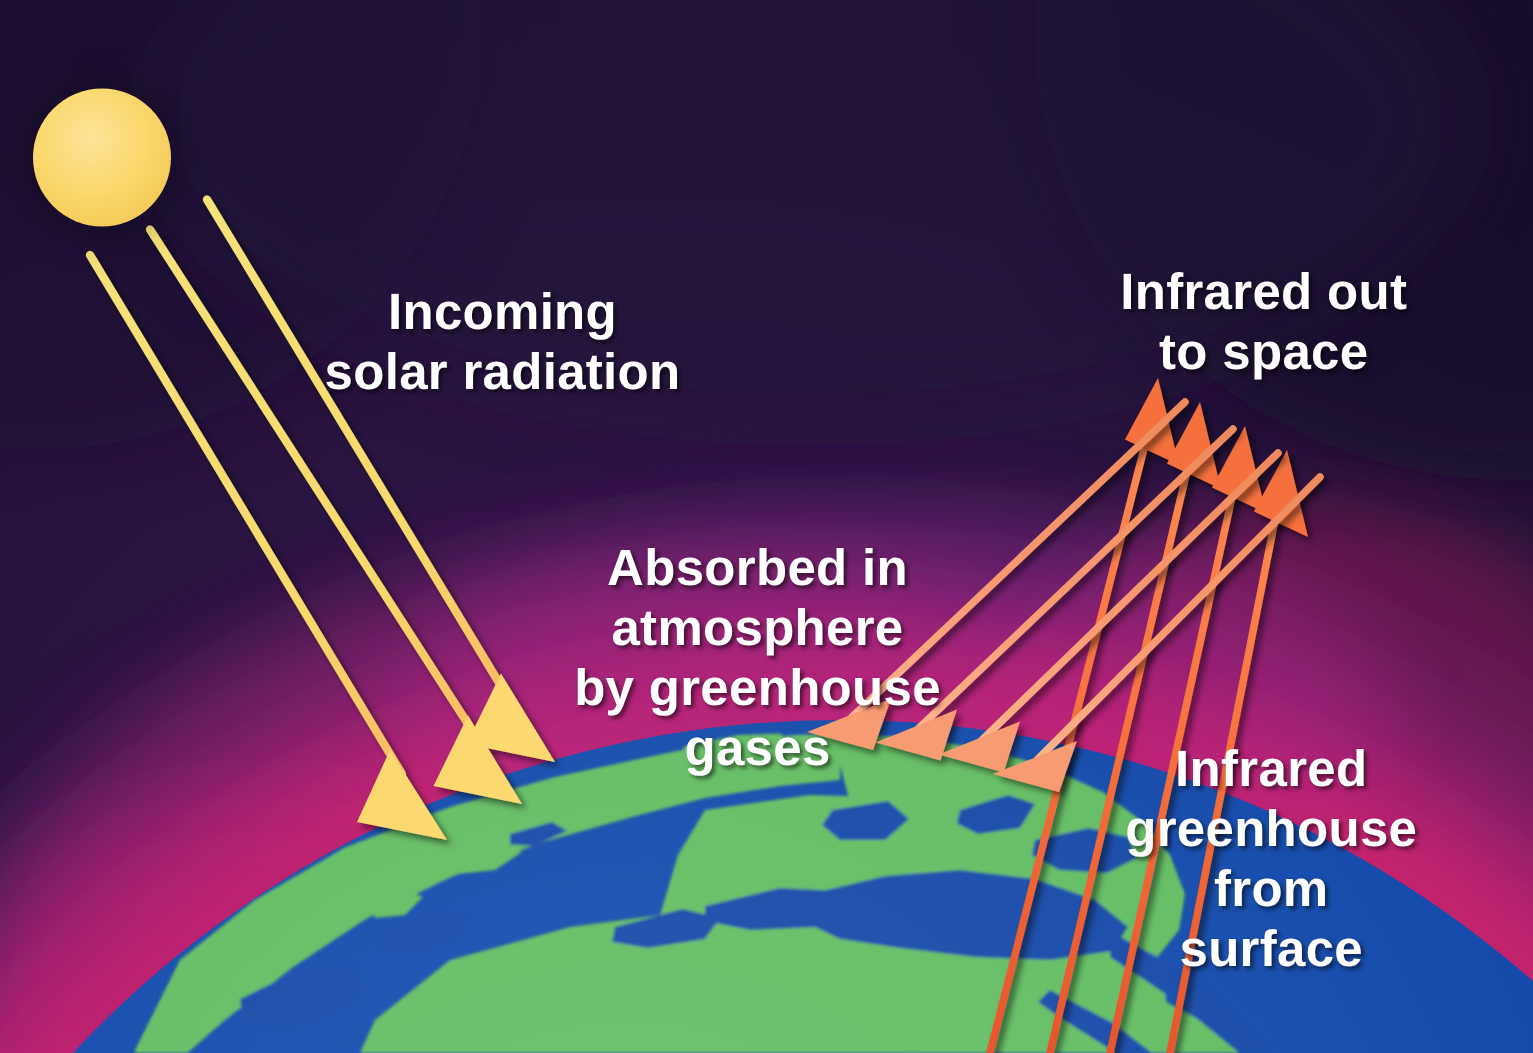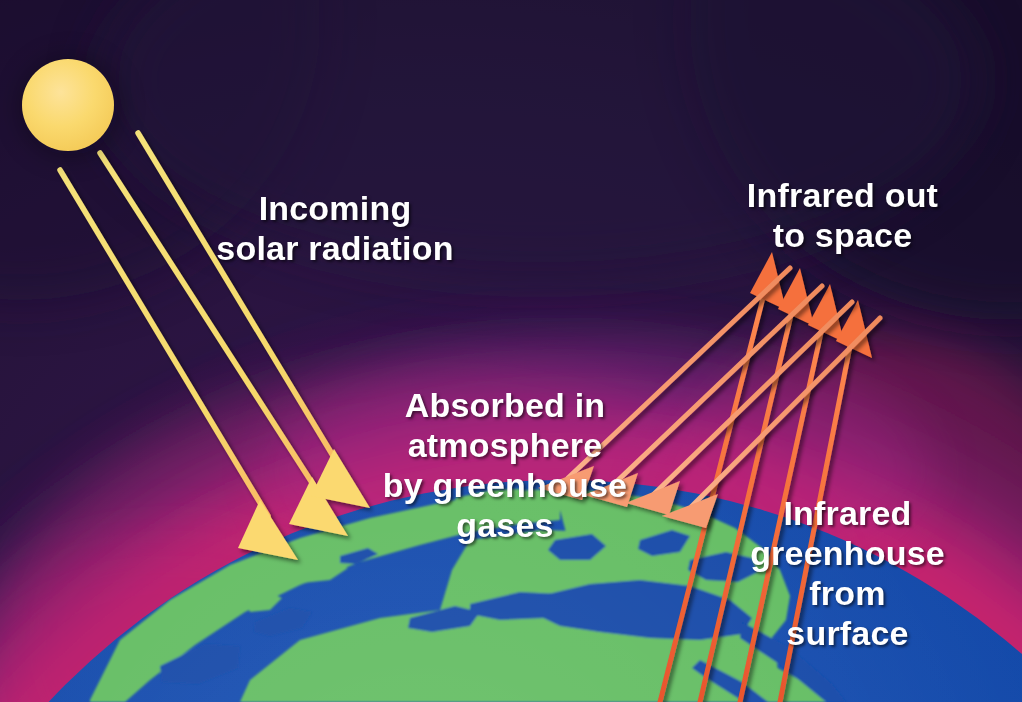--- a/index.html
+++ b/index.html
@@ -32,21 +32,21 @@
     font-size: 34px;
     line-height: 1.18;
     text-align: center;
     letter-spacing: 0.2px;
     text-shadow: 2px 2px 3px rgba(0,0,0,0.55);
     white-space: pre-line;
     pointer-events: none;
   }
   #label-incoming { left: 215px; top: 188px; width: 240px; }
   #label-radiated { left: 735px; top: 175px; width: 215px; }
-  #label-absorbed { left: 330px; top: 385px; width: 350px; }
+  #label-absorbed { left: 330px; top: 359px; width: 350px; }
   #label-infrared { left: 740px; top: 493px; width: 215px; }
 </style>
 </head>
 <body>
 
 <div id="scene">
 
   <svg viewBox="0 0 1022 702" xmlns="http://www.w3.org/2000/svg">
     <defs>
 

